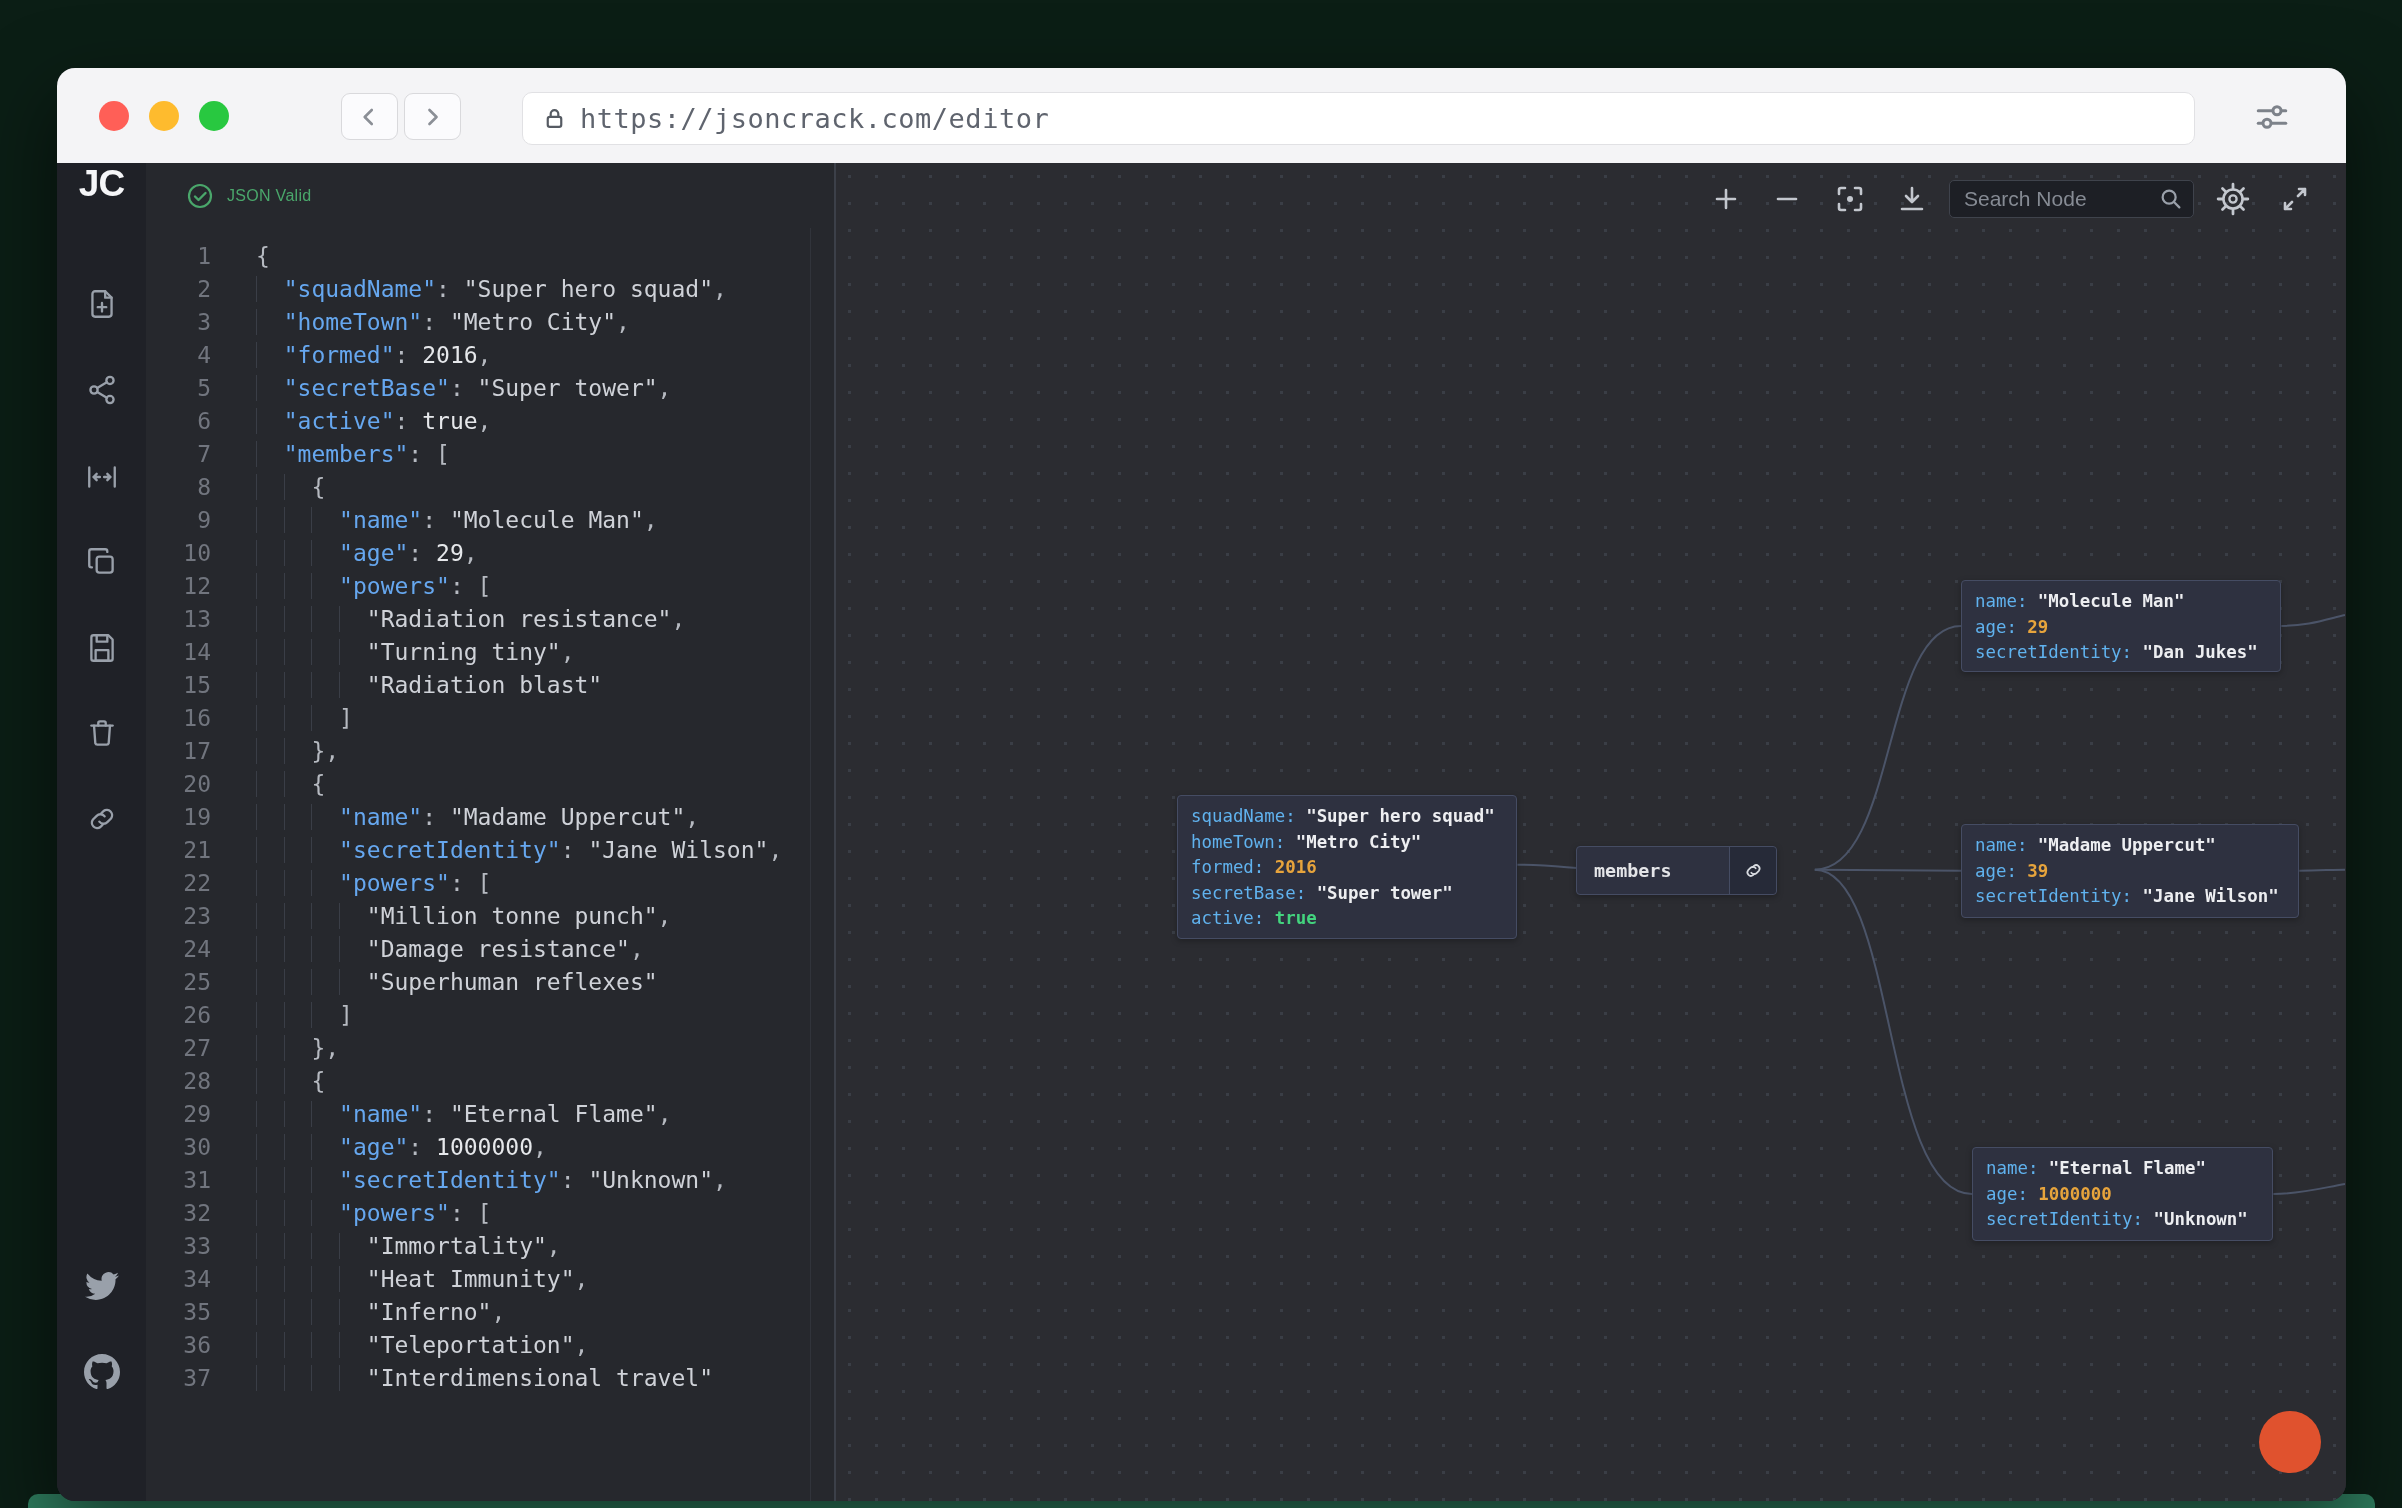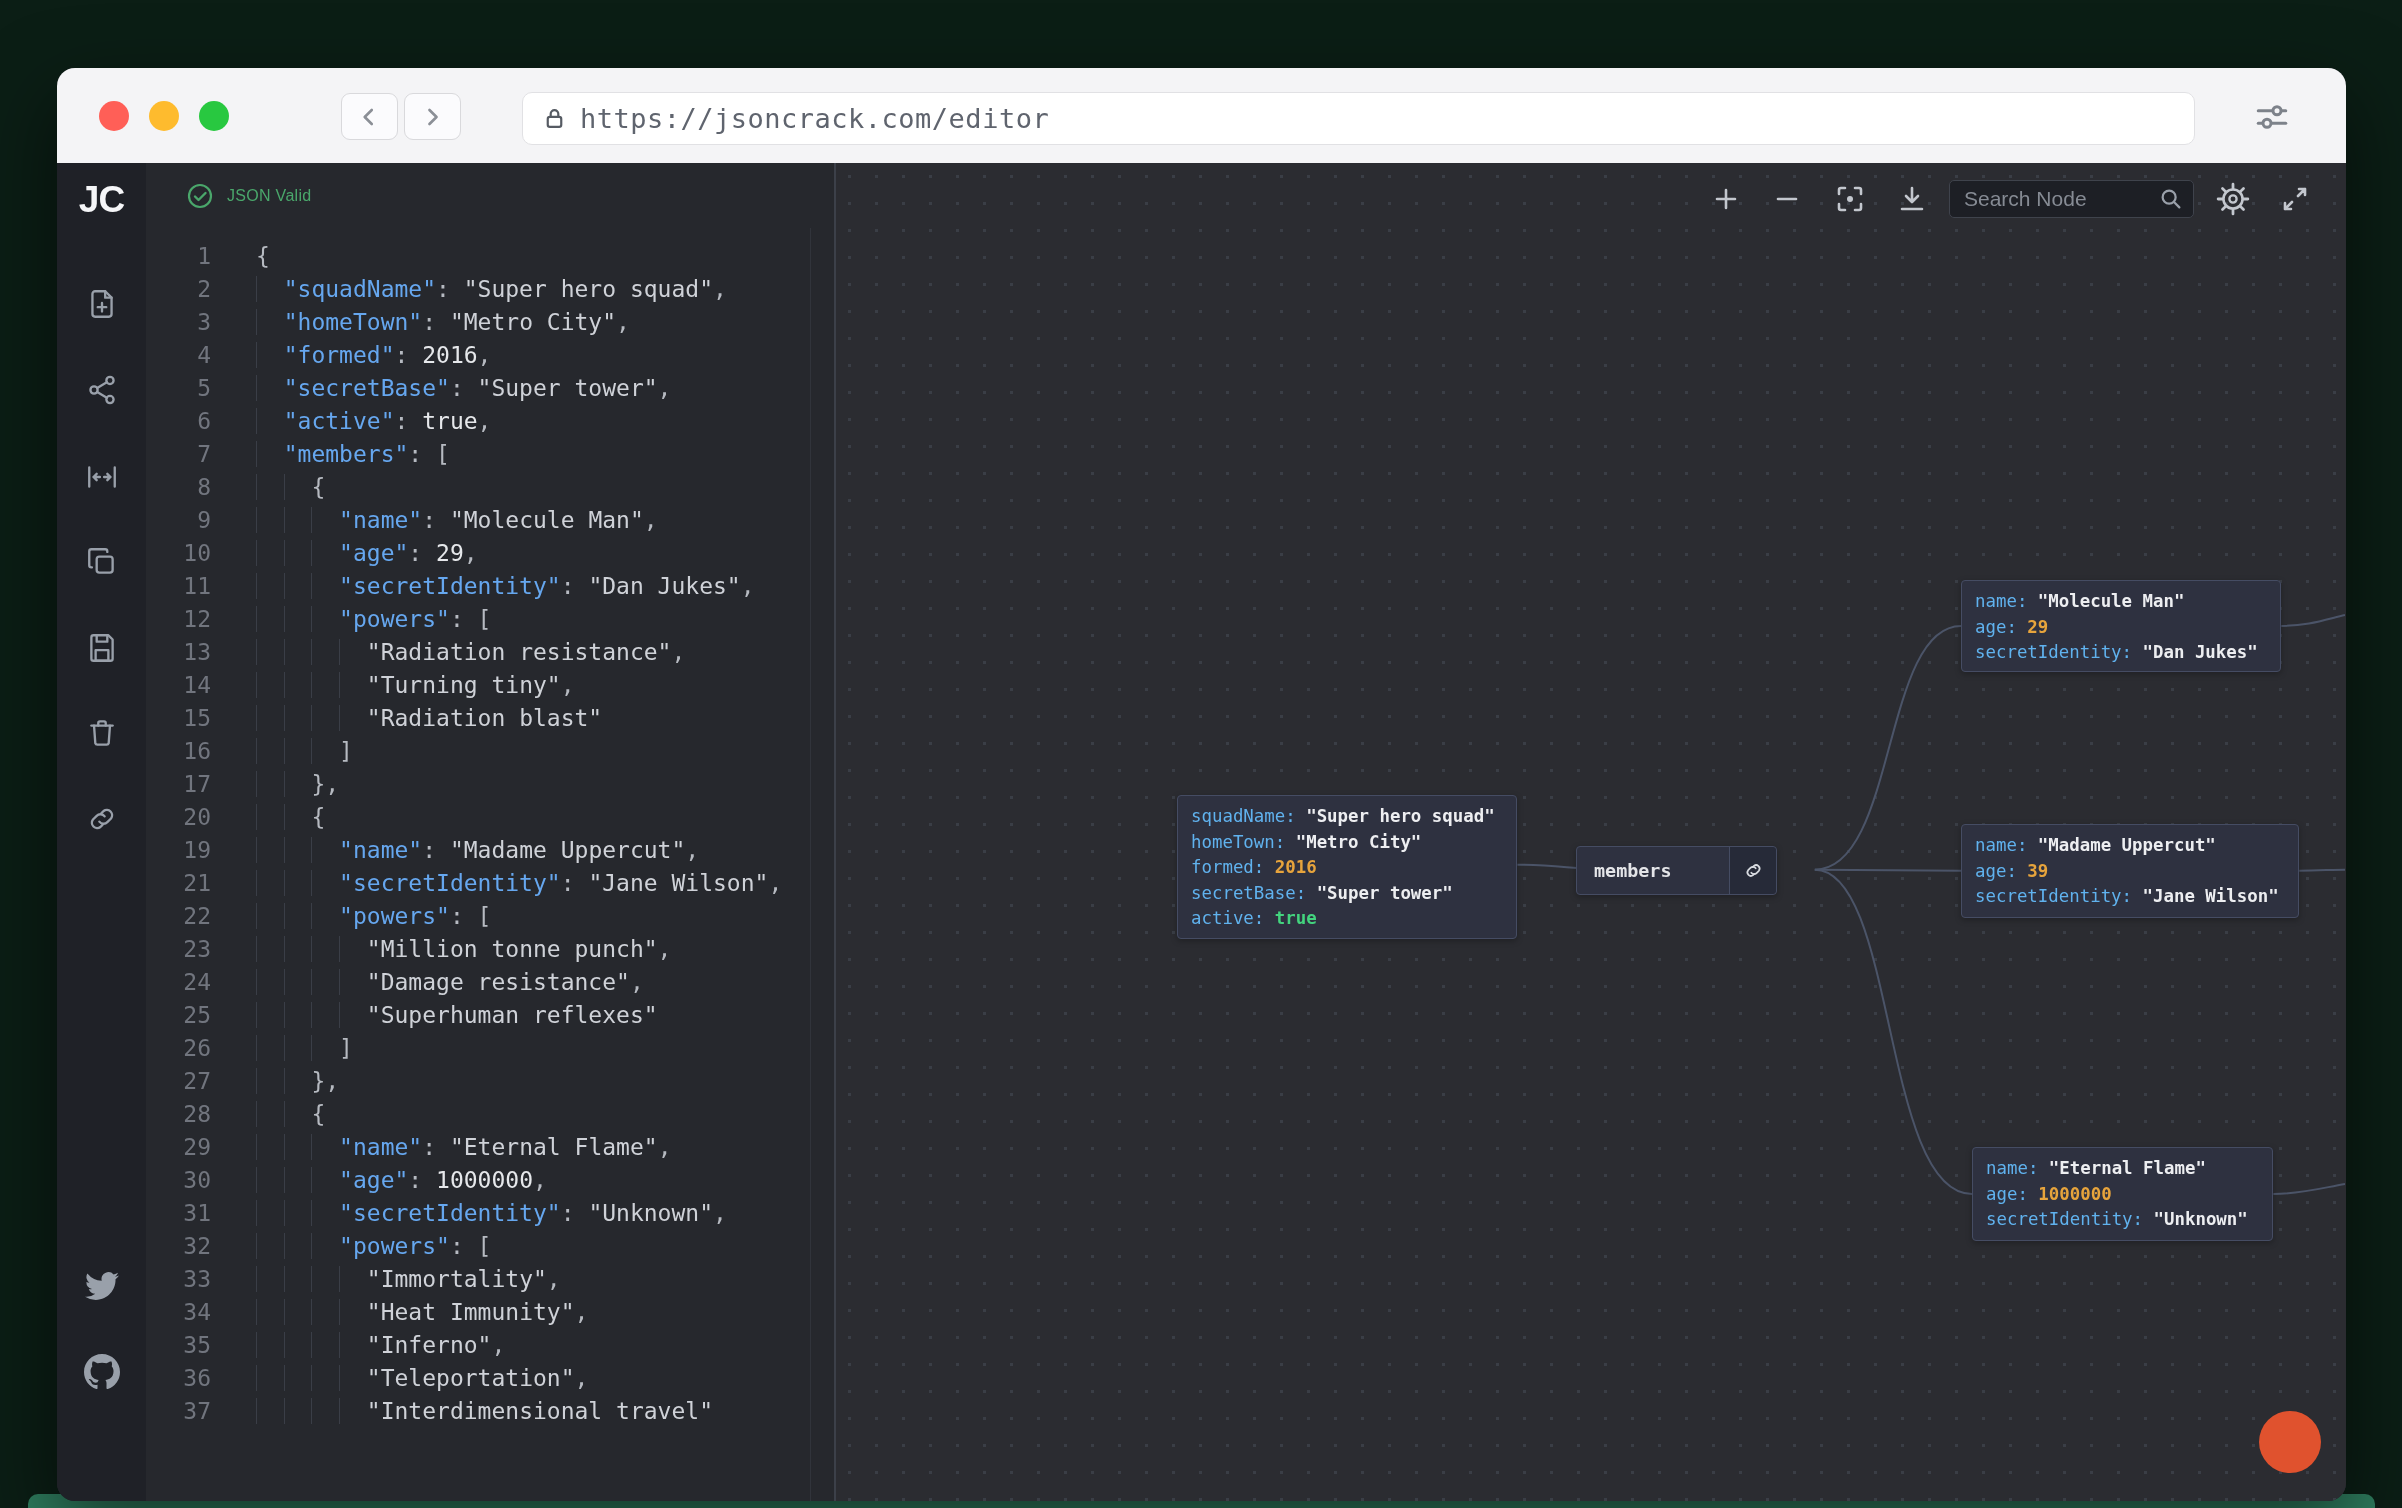--- a/index.html
+++ b/index.html
@@ -25,21 +25,21 @@
   .urlbar{position:absolute;left:465px;top:24px;width:1673px;height:53px;background:#fff;border:1.5px solid #e1e1e4;border-radius:10px;
     display:flex;align-items:center;padding-left:18px;gap:12px;box-sizing:border-box}
   .url{font-family:"DejaVu Sans Mono",monospace;font-size:27px;color:#5f646e;letter-spacing:0.5px}
   .tunebtn{position:absolute;left:2192px;top:27px;width:46px;height:46px;background:none;border:none;padding:0;cursor:pointer}
 
   
   .app{position:absolute;left:0;top:95px;right:0;bottom:0}
 
   
   .sidebar{position:absolute;left:0;top:0;width:89px;height:100%;background:#1f2127;border-right:1px solid #17181d}
-  .logo{margin-top:16px;text-align:center;font-size:37px;font-weight:800;color:#f5f6f8;letter-spacing:-1px;cursor:pointer}
+  .logo{text-align:center;font-size:37px;font-weight:800;color:#f5f6f8;letter-spacing:-1px;cursor:pointer}
   .sbtn{position:absolute;left:50%;transform:translateX(-50%);width:46px;height:44px;background:none;border:none;padding:0;
     display:flex;align-items:center;justify-content:center;cursor:pointer}
   .sicon{stroke:#99a0aa;stroke-width:2.2;fill:none;stroke-linecap:round;stroke-linejoin:round}
 
   
   .code-panel{position:absolute;left:89px;top:0;width:689px;height:100%;background:#26282d;overflow:hidden}
   .code-panel::after{content:'';position:absolute;right:24px;top:65px;bottom:0;width:1px;background:#31343b}
   .validbar{height:65px;display:flex;align-items:center;padding-left:40px;gap:13px}
   .valid-text{font-size:16px;color:#4aa76b;font-weight:500;letter-spacing:0.3px}
   .lines{position:absolute;left:0;top:77px;right:0;bottom:0;overflow:hidden}
@@ -227,24 +227,20 @@
             <span class="ln">8</span>
             <span class="code"><span class="ig">  </span><span class="ig">  </span>{</span>
           </div>
           <div class="code-line">
             <span class="ln">9</span>
             <span class="code"><span class="ig">  </span><span class="ig">  </span><span class="ig">  </span><span class="tk">"name"</span>: <span class="ts">"Molecule Man"</span>,</span>
           </div>
           <div class="code-line">
             <span class="ln">10</span>
             <span class="code"><span class="ig">  </span><span class="ig">  </span><span class="ig">  </span><span class="tk">"age"</span>: <span class="tn">29</span>,</span>
-          </div>
-          <div class="code-line">
-            <span class="ln">11</span>
-            <span class="code"><span class="ig">  </span><span class="ig">  </span><span class="ig">  </span><span class="tk">"secretIdentity"</span>: <span class="ts">"Dan Jukes"</span>,</span>
           </div>
           <div class="code-line">
             <span class="ln">12</span>
             <span class="code"><span class="ig">  </span><span class="ig">  </span><span class="ig">  </span><span class="tk">"powers"</span>: [</span>
           </div>
           <div class="code-line">
             <span class="ln">13</span>
             <span class="code"><span class="ig">  </span><span class="ig">  </span><span class="ig">  </span><span class="ig">  </span><span class="ts">"Radiation resistance"</span>,</span>
           </div>
           <div class="code-line">

